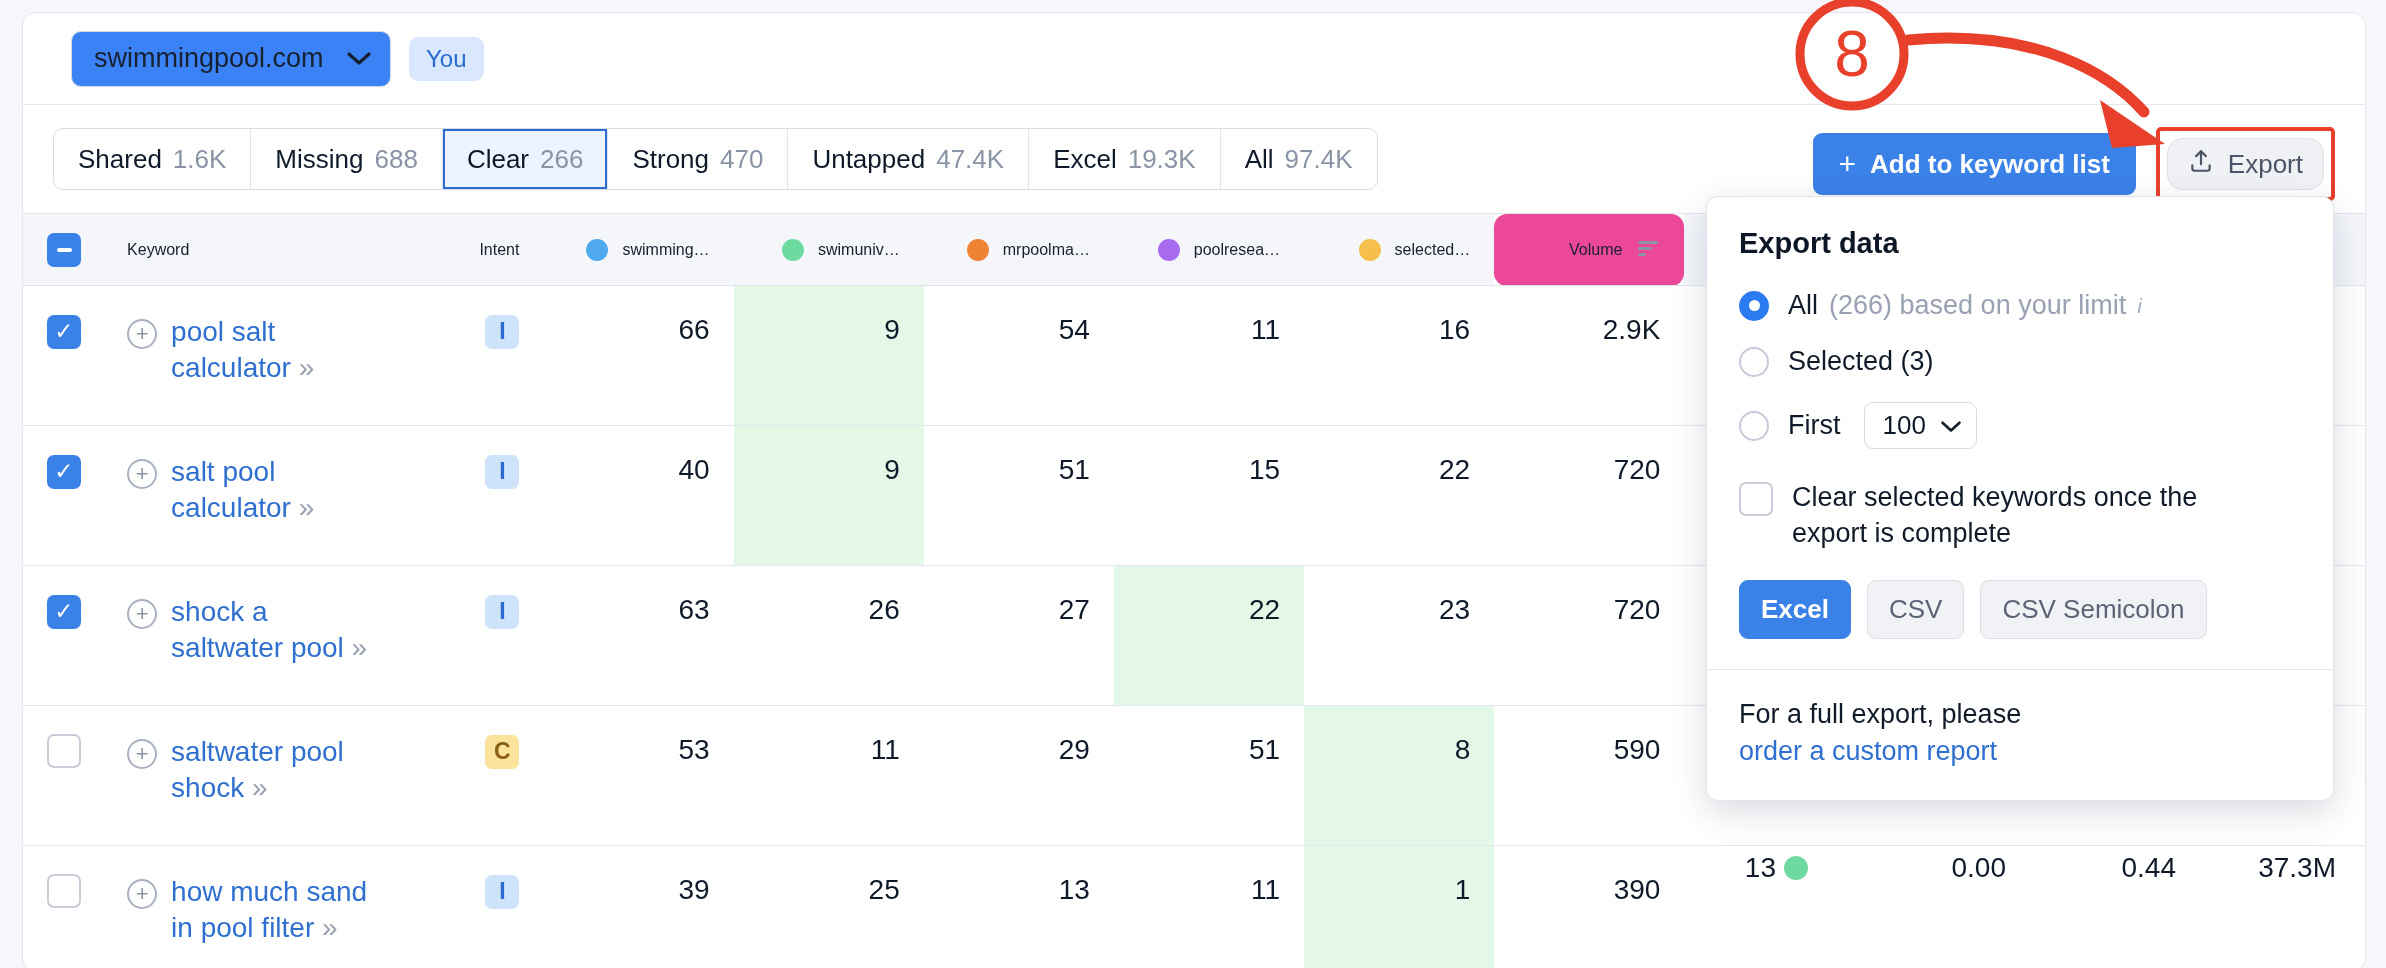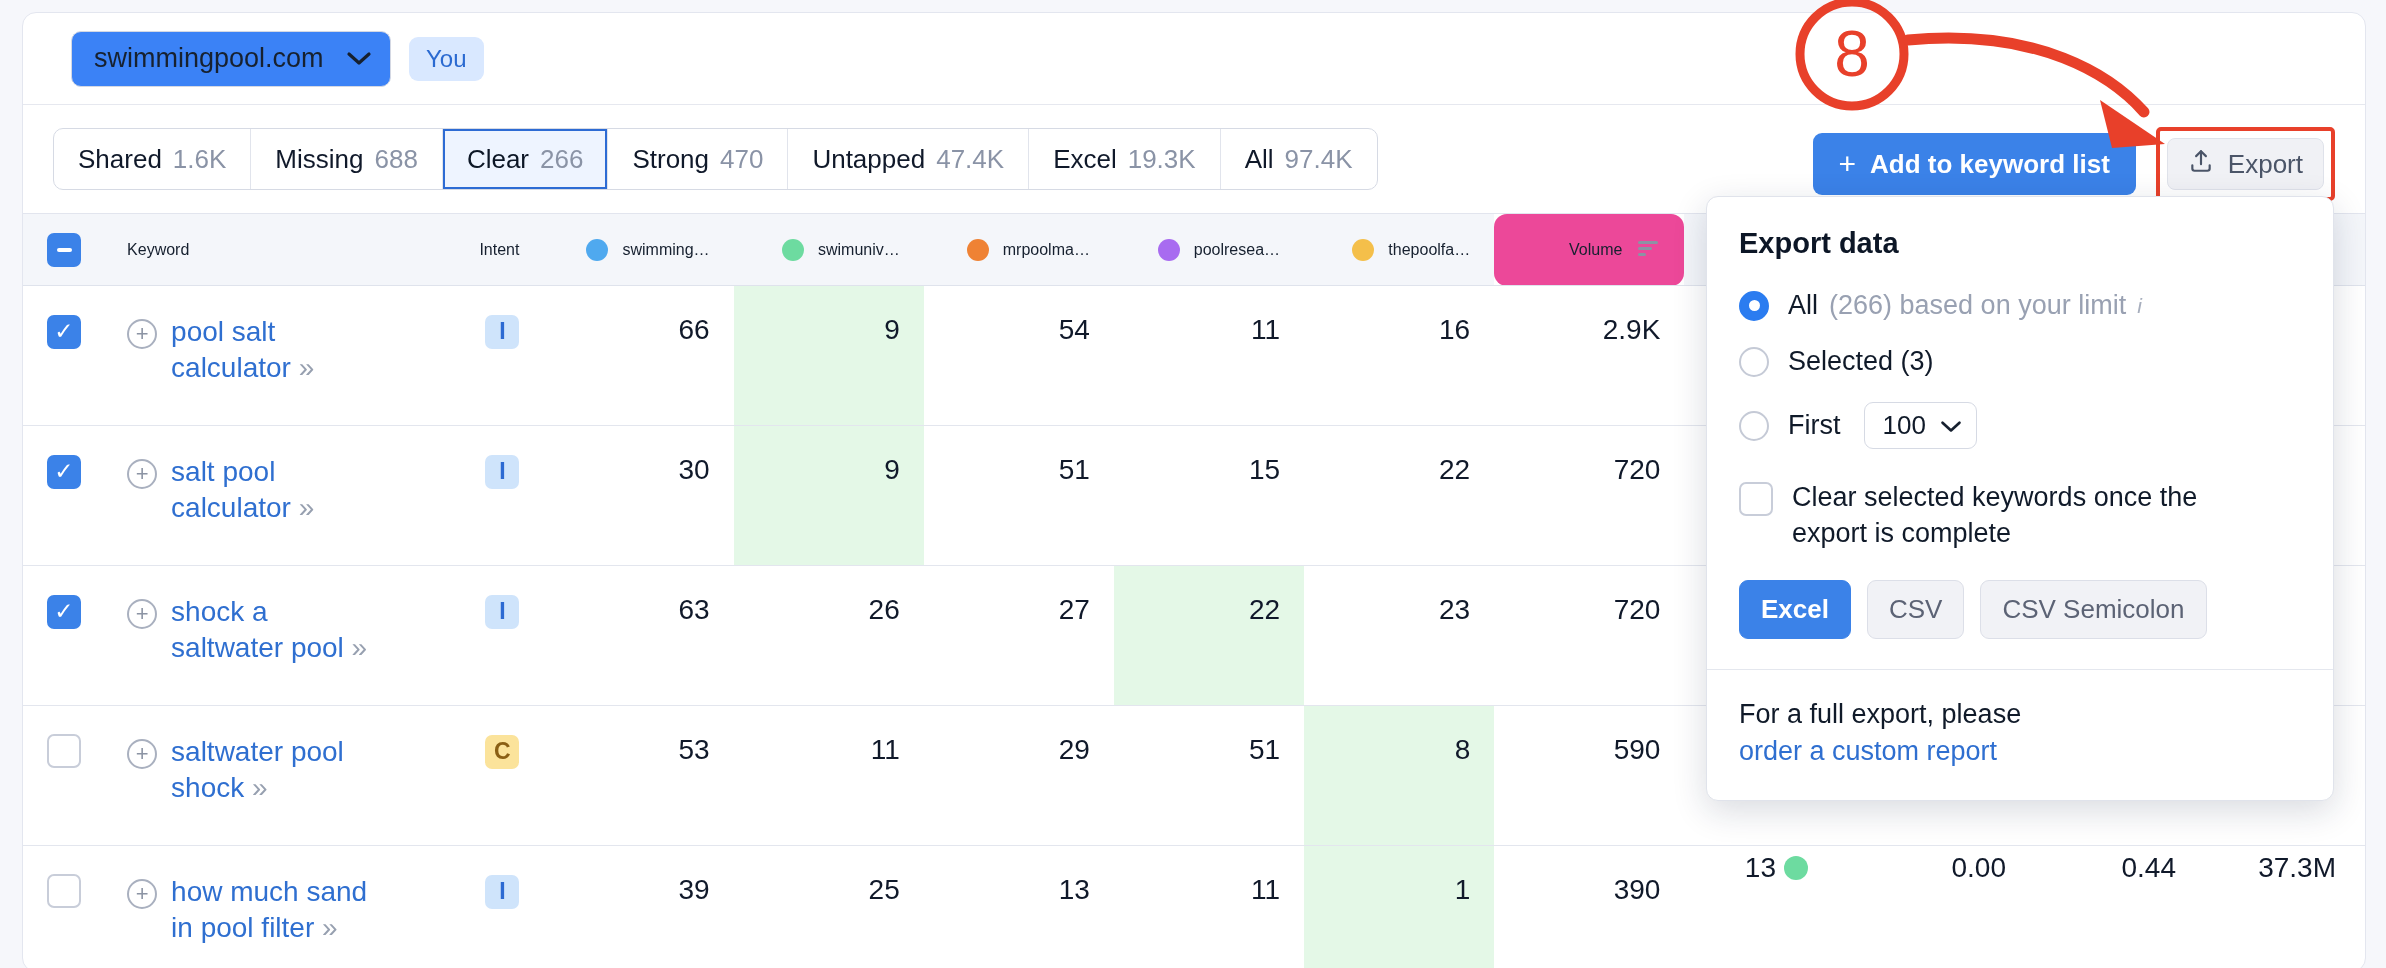--- a/index.html
+++ b/index.html
@@ -87,21 +87,21 @@
     padding: 0 26px; cursor: pointer;
     display: flex; align-items: center; gap: 14px;
   }
   .btn-add .plus { font-size: 30px; font-weight: normal; }
   .export-wrap {
     padding: 7px; border: 4px solid #e8402a; border-radius: 5px;
     display: flex;
   }
   .btn-export {
     height: 52px; background: #f0f1f5; color: #4b5568;
-    border: 1px solid #dfe2ea; border-radius: 8px;
+    border: 1px solid #dfe2ea; border-radius: 15px;
     font-size: 26px; font-family: inherit;
     padding: 0 20px; cursor: pointer;
     display: flex; align-items: center; gap: 14px;
   }
 
   
   .anno { position: absolute; left: 1740px; top: -4px; width: 646px; height: 215px;
           pointer-events: none; z-index: 40; }
 
   
@@ -332,21 +332,21 @@
           </th>
           <th>
             <div class="th-inner">
               <span class="dot" style="background:#a86bf0"></span>
               <span>poolresea…</span>
             </div>
           </th>
           <th>
             <div class="th-inner">
               <span class="dot" style="background:#f4bf4a"></span>
-              <span>thepoolfa…</span>
+              <span>selected…</span>
             </div>
           </th>
           <th class="volcol">
             <div class="th-inner">
               <span>Volume</span>
               <span>
                 <svg width="24" height="18" viewBox="0 0 24 18">
                     <rect x="2" y="2" width="20" height="3" rx="1.5" fill="#8b93a4"></rect>
                     <rect x="2" y="8" width="14" height="3" rx="1.5" fill="#8b93a4"></rect>
                     <rect x="2" y="14" width="8" height="3" rx="1.5" fill="#8b93a4"></rect>
@@ -379,21 +379,21 @@
 
         <tr>
           <td class="cell-pad"><span class="cb on"></span></td>
           <td class="kw cell-pad">
             <div class="kwline">
               <span class="plusico">+</span>
               <span class="kwtext"><span>salt pool calculator</span> <span class="arrs">»</span></span>
             </div>
           </td>
           <td class="cell-pad"><span class="intent I">I</span></td>
-          <td class="cell-pad">30</td>
+          <td class="cell-pad">40</td>
           <td class="cell-pad hi">9</td>
           <td class="cell-pad">51</td>
           <td class="cell-pad">15</td>
           <td class="cell-pad">22</td>
           <td class="cell-pad">720</td>
           <td></td>
         </tr>
 
         <tr>
           <td class="cell-pad"><span class="cb on"></span></td>

